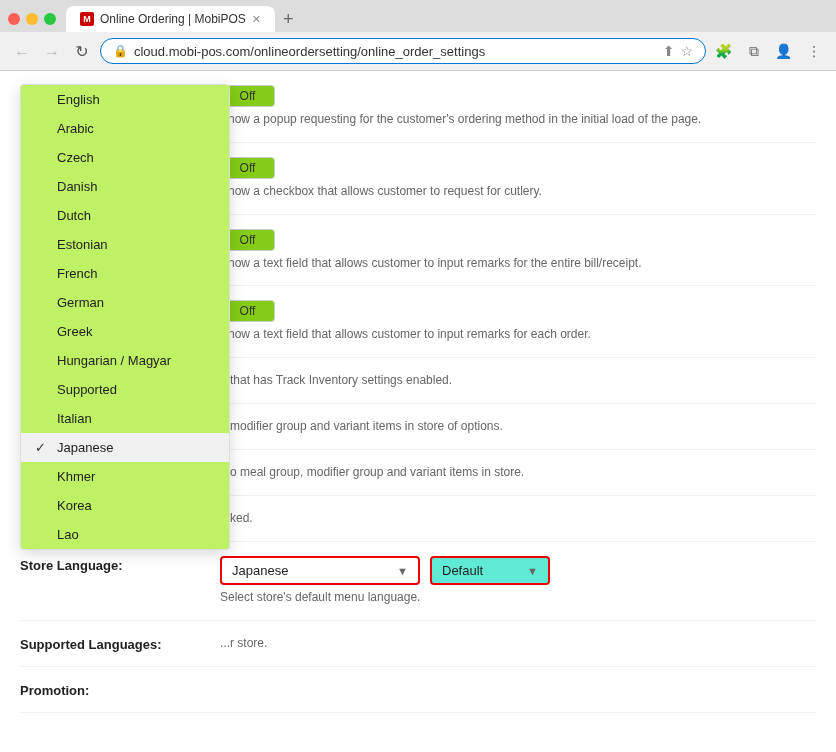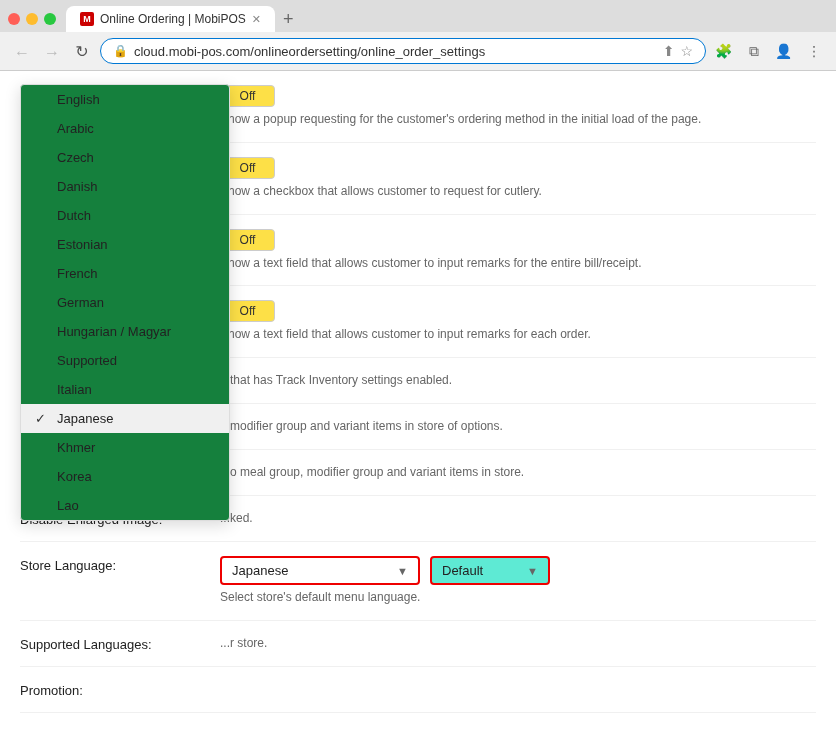--- a/index.html
+++ b/index.html
@@ -126,40 +126,40 @@
     .settings-row {
       display: flex;
       align-items: flex-start;
       padding: 14px 0;
       border-bottom: 1px solid #f0f0f0;
       position: relative;
     }
     .settings-label {
       width: 200px;
       min-width: 200px;
-      font-weight: 400;
+      font-weight: 700;
       font-size: 13px;
       color: #222;
       padding-top: 2px;
     }
     .settings-control {
       flex: 1;
       display: flex;
       flex-direction: column;
       gap: 4px;
     }
     .settings-desc {
       font-size: 12px;
       color: #666;
       line-height: 1.4;
     }
 
     
     .toggle-btn {
-      background: #fde047;
+      background: #84cc16;
       border: 1px solid #ccc;
       border-radius: 4px;
       padding: 3px 12px;
       font-size: 12px;
       color: #333;
       cursor: pointer;
       width: 55px;
       text-align: center;
     }
 
@@ -194,21 +194,21 @@
       align-items: center;
       justify-content: space-between;
     }
 
     
     .lang-dropdown-menu {
       position: absolute;
       top: 0;
       left: 0;
       width: 210px;
-      background: #15803d;
+      background: #bef264;
       border: 1px solid #ddd;
       border-radius: 4px;
       box-shadow: 0 4px 16px rgba(0,0,0,0.15);
       z-index: 100;
       max-height: 480px;
       overflow-y: auto;
     }
     .lang-item {
       padding: 7px 14px;
       font-size: 13px;
@@ -345,20 +345,24 @@
         <div class="lang-item">
           <span class="check-mark"></span>
           <span class="lang-item-text">French</span>
         </div>
         <div class="lang-item">
           <span class="check-mark"></span>
           <span class="lang-item-text">German</span>
         </div>
         <div class="lang-item">
           <span class="check-mark"></span>
+          <span class="lang-item-text">Greek</span>
+        </div>
+        <div class="lang-item">
+          <span class="check-mark"></span>
           <span class="lang-item-text">Hungarian / Magyar</span>
         </div>
         <div class="lang-item">
           <span class="check-mark"></span>
           <span class="lang-item-text">Supported</span>
         </div>
         <div class="lang-item">
           <span class="check-mark"></span>
           <span class="lang-item-text">Italian</span>
         </div>

